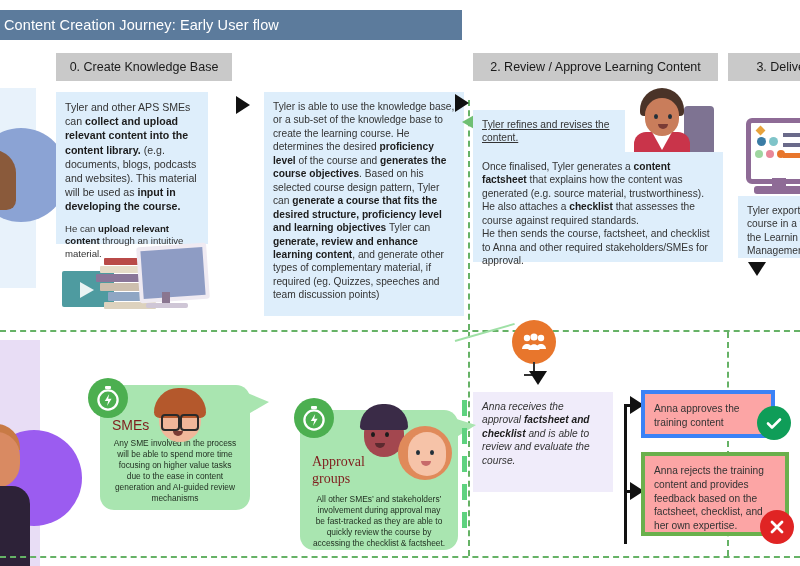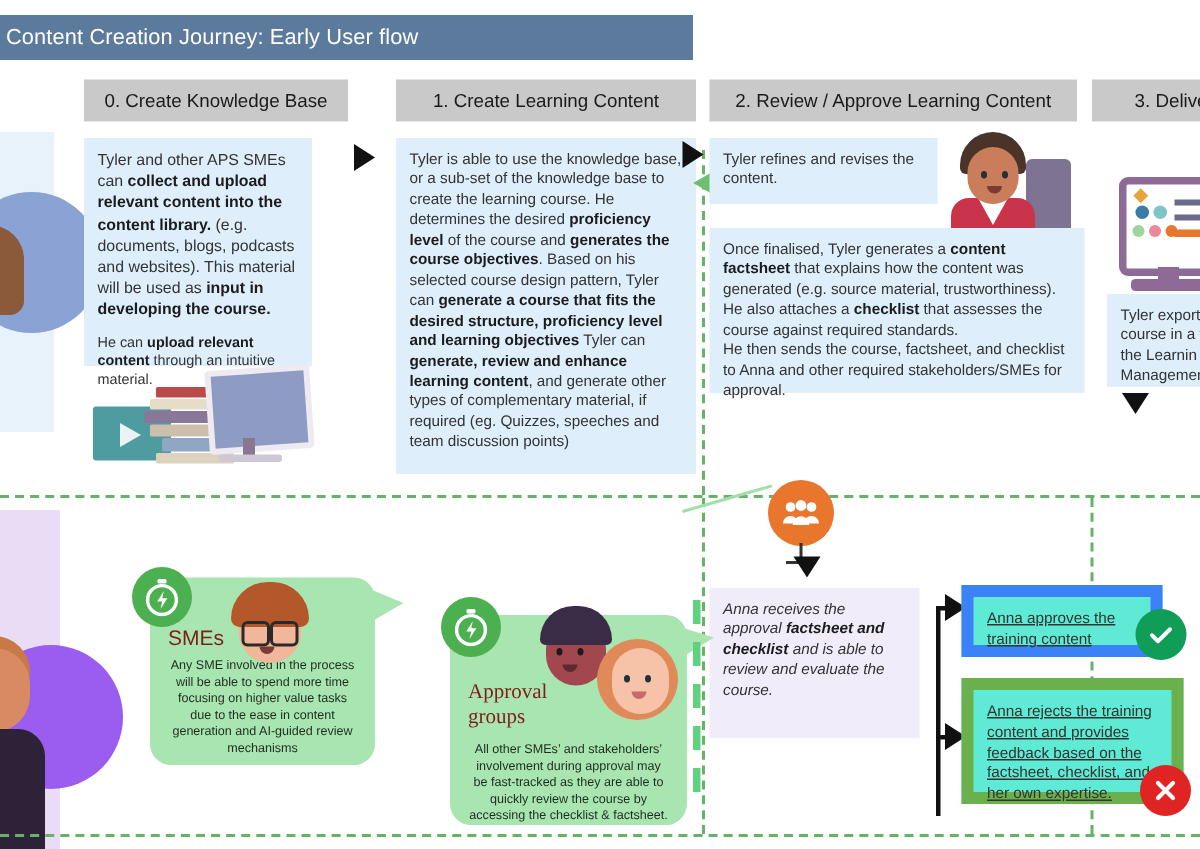--- a/index.html
+++ b/index.html
@@ -54,31 +54,31 @@
     font-size:10.2px;line-height:1.32;color:#333333;
     padding:8px 9px;
   }
   .card.blue{background:#deeefb;}
   .card.lilac{background:#f0ecfa;}
   .card b{font-weight:700;color:#1c1c1c;}
 
   #card-kb{left:56px;top:92px;width:152px;height:152px;font-size:10.6px;line-height:1.34;}
   #card-kb .p1 b{font-weight:700;}
   #card-lc{left:264px;top:92px;width:200px;height:224px;}
-  #card-rev1{left:473px;top:92px;width:152px;height:44px;}
+  #card-rev1{left:473px;top:110px;width:152px;height:44px;text-decoration:underline;}
   #card-rev2{left:473px;top:152px;width:250px;height:110px;}
   #card-del{left:738px;top:196px;width:105px;height:62px;}
 
   #card-anna{left:473px;top:392px;width:140px;height:100px;font-style:italic;}
 
   
   .greenbox{
     position:absolute;box-sizing:border-box;
-    background:#5eead4;border:8px solid #3b82f6;
-    font-size:10.2px;line-height:1.35;color:#333;padding:8px 9px;text-decoration:underline;
+    background:#fca5a5;border:4px solid #3b82f6;
+    font-size:10.2px;line-height:1.35;color:#333;padding:8px 9px;
   }
   #gb-approve{left:641px;top:390px;width:134px;height:48px;}
   #gb-reject{left:641px;top:452px;width:148px;height:84px;border-color:#6ab04c;}
 
   
   .persona{
     position:absolute;background:#a9e5b0;border-radius:14px;
     box-sizing:border-box;padding:10px 12px;color:#1e2a1e;
   }
   .persona .ptitle{font-size:14px;margin:22px 0 5px 0;color:#7f1d1d;}
@@ -261,21 +261,20 @@
 
   <div class="dashline" id="dash-h-top"></div>
   <div class="dashline" id="dash-h-bot"></div>
   <div class="dashline-v" id="dash-v-1"></div>
   <div class="dashline-v" id="dash-v-2"></div>
   <div class="dashline-v" id="dash-v-3"></div>
 
   <div class="titlebar">Content Creation Journey: Early User flow</div>
 
   <div class="colhead" id="ch0">0. Create Knowledge Base</div>
-  <div class="colhead" id="ch1">1. Create Learning Content</div>
   <div class="colhead" id="ch2">2. Review / Approve Learning Content</div>
   <div class="colhead" id="ch3">3. Deliver L</div>
 
   <div class="card blue" id="card-kb">
     <div class="p1">
       <span>Tyler and other APS SMEs can </span><b>collect and upload relevant content into the content library.</b><span> (e.g. documents, blogs, podcasts and websites). This material will be used as </span><b>input in developing the course.</b>
     </div>
     <div style="height:9px"></div>
     <div class="p2" style="font-size:9.6px">
       <span>He can </span><b>upload relevant content</b><span> through an intuitive material.</span>

